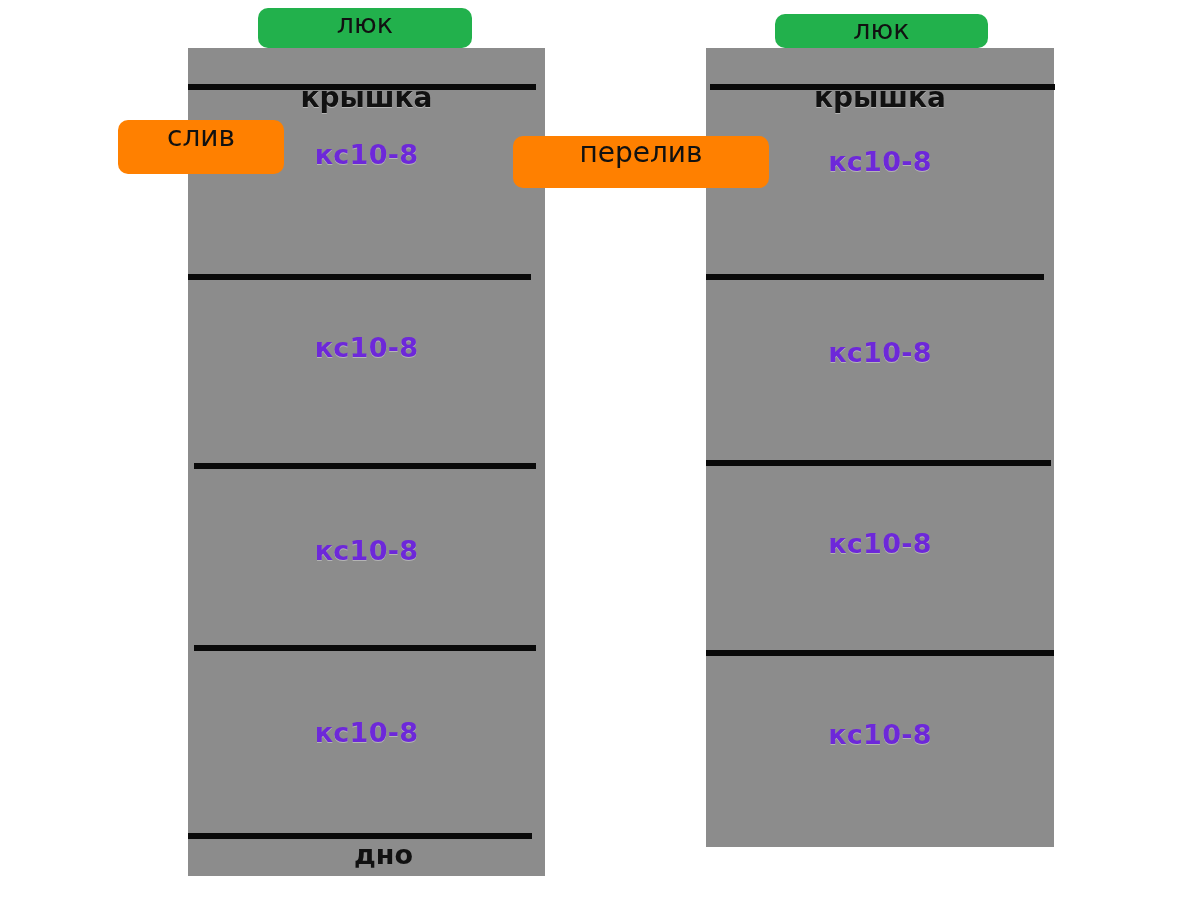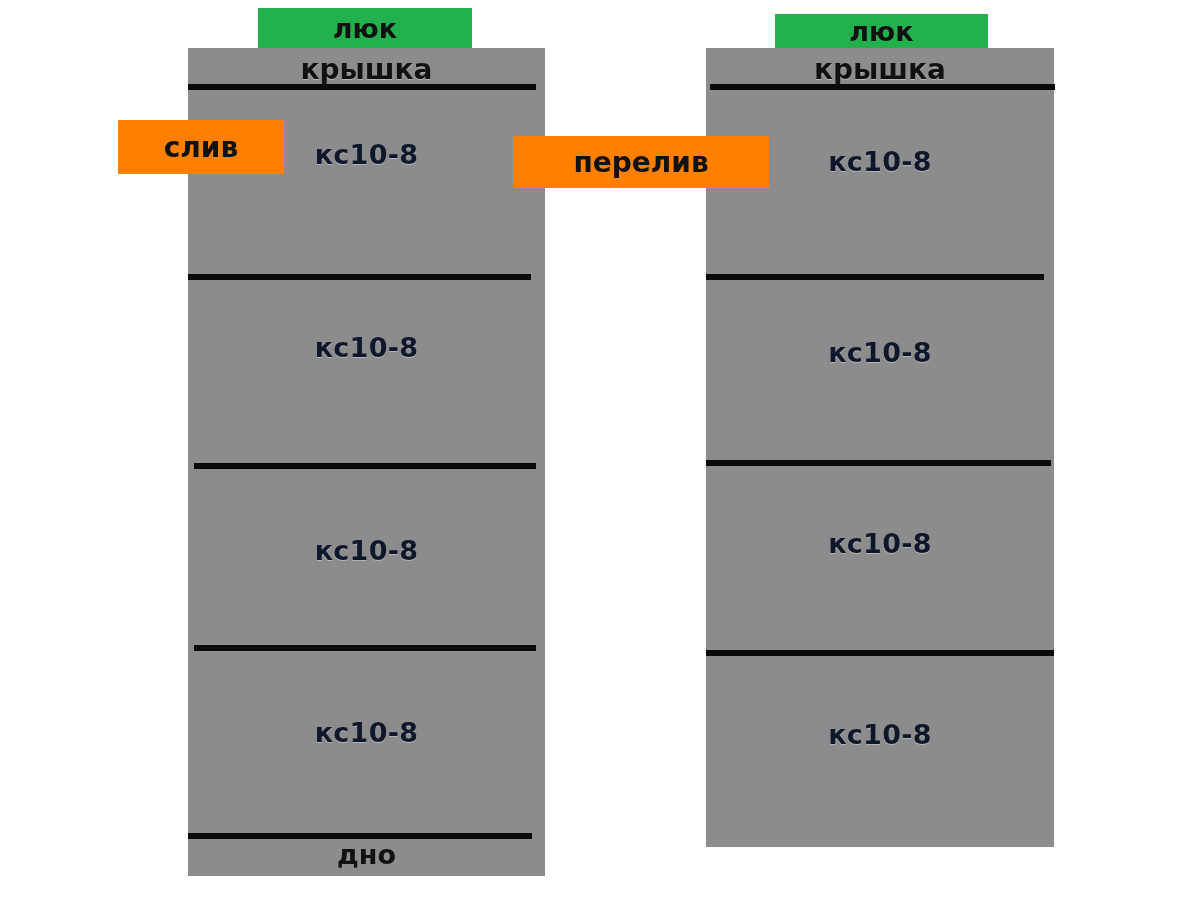--- a/index.html
+++ b/index.html
@@ -26,56 +26,58 @@
   
   .seam {
     position: absolute;
     background: #0a0a0a;
     height: 6px;
   }
 
   
   .ring-label {
     position: absolute;
-    color: #0f172a;
+    color: #6d28d9;
     font-weight: 700;
     font-size: 27px;
     letter-spacing: 0.3px;
     text-align: center;
     white-space: nowrap;
     text-shadow: 0 1px 0 rgba(255,255,255,0.35);
   }
   .cap-label {
     position: absolute;
     color: #111111;
     font-weight: 700;
     font-size: 28px;
     text-align: center;
     white-space: nowrap;
     text-shadow: 0 1px 0 rgba(255,255,255,0.35);
+    margin-top: 28px;
   }
   .bottom-label {
     position: absolute;
     color: #111111;
     font-weight: 700;
     font-size: 27px;
     text-align: center;
     white-space: nowrap;
   }
 
   
   .tag {
     position: absolute;
     display: flex;
-    align-items: center;
+    align-items: flex-start;
     justify-content: center;
     color: #111111;
-    font-weight: 700;
+    font-weight: 400;
     white-space: nowrap;
     box-sizing: border-box;
+    border-radius: 10px;
   }
   .tag-hatch {
     background: #22b14c;
     font-size: 27px;
   }
   .tag-pipe {
     background: #ff8000;
     font-size: 28px;
     margin-left: 36px;
   }
@@ -97,21 +99,21 @@
   <div class="seam" style="left:188px; top:274px; width:343px;"></div>
   <div class="seam" style="left:194px; top:463px; width:342px;"></div>
   <div class="seam" style="left:194px; top:645px; width:342px;"></div>
   <div class="seam" style="left:188px; top:833px; width:344px;"></div>
 
   <div class="ring-label" style="left:188px; top:139px; width:357px;">кс10-8</div>
   <div class="ring-label" style="left:188px; top:332px; width:357px;">кс10-8</div>
   <div class="ring-label" style="left:188px; top:535px; width:357px;">кс10-8</div>
   <div class="ring-label" style="left:188px; top:717px; width:357px;">кс10-8</div>
 
-  <div class="bottom-label" style="left:188px; top:839px; width:357px;">дно</div>
+  <div class="bottom-label" style="left:188px; top:839px; width:357px;padding-left:17px;">дно</div>
 
   <div class="shaft" style="left:706px; top:48px; width:348px; height:799px;"></div>
 
   <div class="tag tag-hatch" style="left:775px; top:14px; width:213px; height:34px;">
     <span>люк</span>
   </div>
 
   <div class="cap-label" style="left:706px; top:53px; width:348px;">крышка</div>
 
   <div class="seam" style="left:710px; top:84px; width:345px;"></div>

